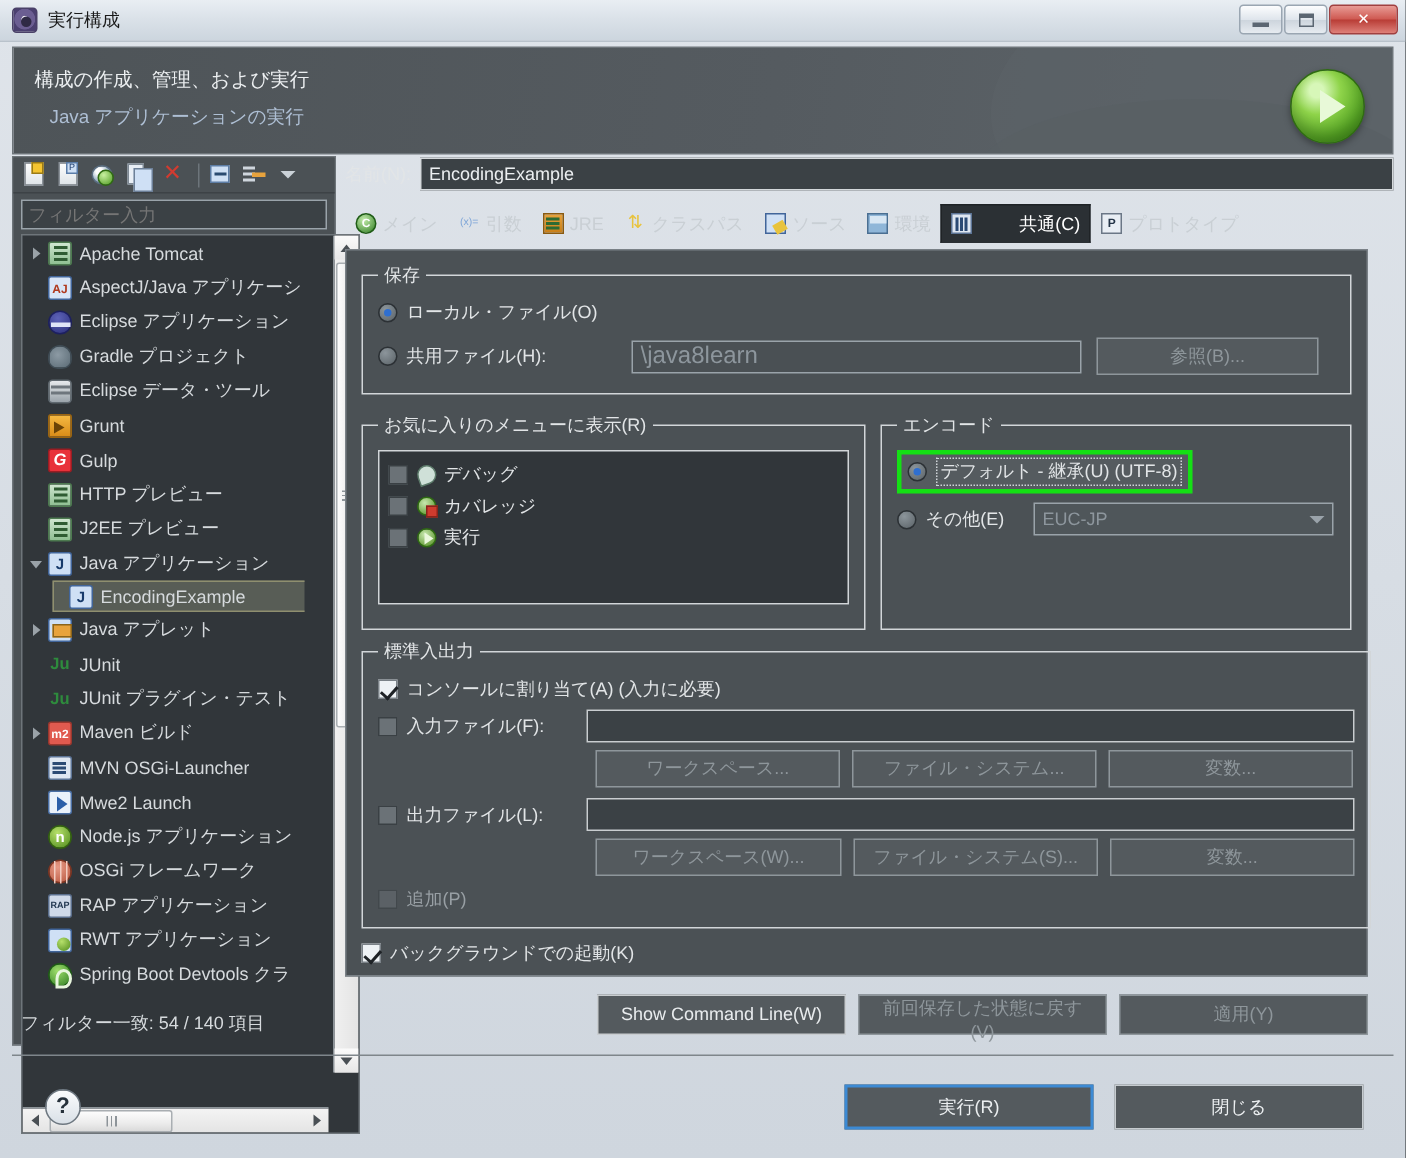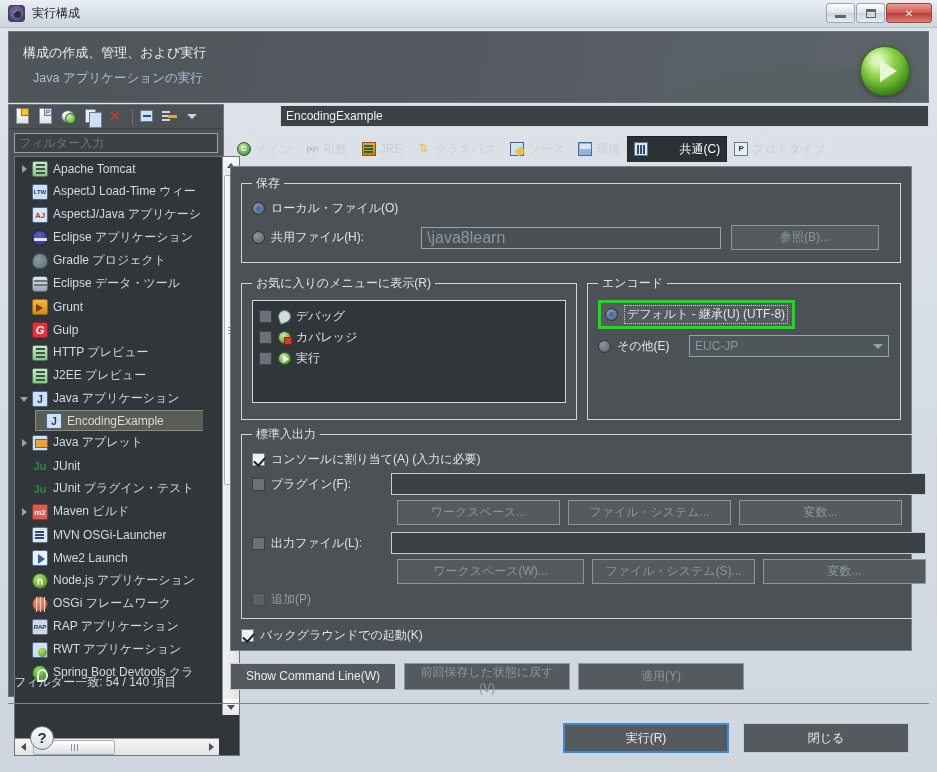--- a/index.html
+++ b/index.html
@@ -303,21 +303,21 @@
   .combo {
     height:22px;background:#4f565a;border:1px solid #9aa3aa;color:#8d969d;
     font-size:12px;display:flex;align-items:center;padding:0 5px;position:relative;
   }
   .combo .arw{
     position:absolute;right:5px;top:8px;
     width:0;height:0;border-left:5px solid transparent;border-right:5px solid transparent;border-top:5px solid #9aa3aa;
   }
   .actions {
     position:absolute; left:0; top:555px; width:682px; height:34px;
-    display:flex; justify-content:flex-start; align-items:center; gap:8px;
+    display:flex; justify-content:flex-end; align-items:center; gap:8px;
   }
   
   .footer-sep{position:absolute;left:8px;top:703px;width:921px;height:1px;background:#7f868b;}
   .footer { position:absolute; left:0; top:704px; width:937px; height:68px; }
   .help-btn{
     position:absolute;left:30px;top:22px;width:24px;height:24px;border-radius:50%;
     background:linear-gradient(#fbfcfd,#d9e0e7);border:1px solid #6d7780;
     color:#26313b;font-size:15px;font-weight:bold;text-align:center;line-height:22px;
   }
   .btn-big{
@@ -390,24 +390,20 @@
 
     <div class="tree">
       <div class="tree-scroll">
 
         <div class="tree-item">
           <span class="twisty closed"></span>
           <span class="ti-ico ic-server"></span>
           <span class="ti-label">Apache Tomcat</span>
         </div>
 
-        <div class="tree-item" style="padding-left:17px">
-          <span class="ti-ico ic-ltw">LTW</span>
-          <span class="ti-label">AspectJ Load-Time ウィー</span>
-        </div>
 
         <div class="tree-item" style="padding-left:17px">
           <span class="ti-ico ic-aj">AJ</span>
           <span class="ti-label">AspectJ/Java アプリケーシ</span>
         </div>
 
         <div class="tree-item" style="padding-left:17px">
           <span class="ti-ico ic-eclipse"></span>
           <span class="ti-label">Eclipse アプリケーション</span>
         </div>
@@ -642,38 +638,38 @@
       <fieldset class="grp" style="margin-top:-6px">
         <legend>標準入出力</legend>
 
         <div class="row" style="margin-bottom:5px">
           <span class="chk on"></span>
           <span class="lbl">コンソールに割り当て(A) (入力に必要)</span>
         </div>
 
         <div class="row" style="margin-bottom:5px">
           <span class="chk"></span>
-          <span class="lbl" style="width:120px">プラグイン(F):</span>
+          <span class="lbl" style="width:120px">入力ファイル(F):</span>
           <input class="txt" style="flex: 1 1 0%;" value="">
         </div>
 
         <div class="row" style="margin-bottom:7px; padding-left:145px; gap:8px">
           <button class="btn dis" style="width:163px">ワークスペース...</button>
           <button class="btn dis" style="width:163px">ファイル・システム...</button>
           <button class="btn dis" style="width:163px">変数...</button>
         </div>
 
         <div class="row" style="margin-bottom:5px">
           <span class="chk"></span>
           <span class="lbl" style="width:120px">出力ファイル(L):</span>
           <input class="txt" style="flex: 1 1 0%;" value="">
         </div>
 
         <div class="row" style="margin-bottom:7px; padding-left:145px; gap:8px">
-          <button class="btn dis" style="width:187px">ワークスペース(W)...</button>
+          <button class="btn dis" style="width:164px">ワークスペース(W)...</button>
           <button class="btn dis" style="width:163px">ファイル・システム(S)...</button>
           <button class="btn dis" style="width:163px">変数...</button>
         </div>
 
         <div class="row" style="margin-bottom:0">
           <span class="chk dim"></span>
           <span class="lbl dim">追加(P)</span>
         </div>
       </fieldset>
 

